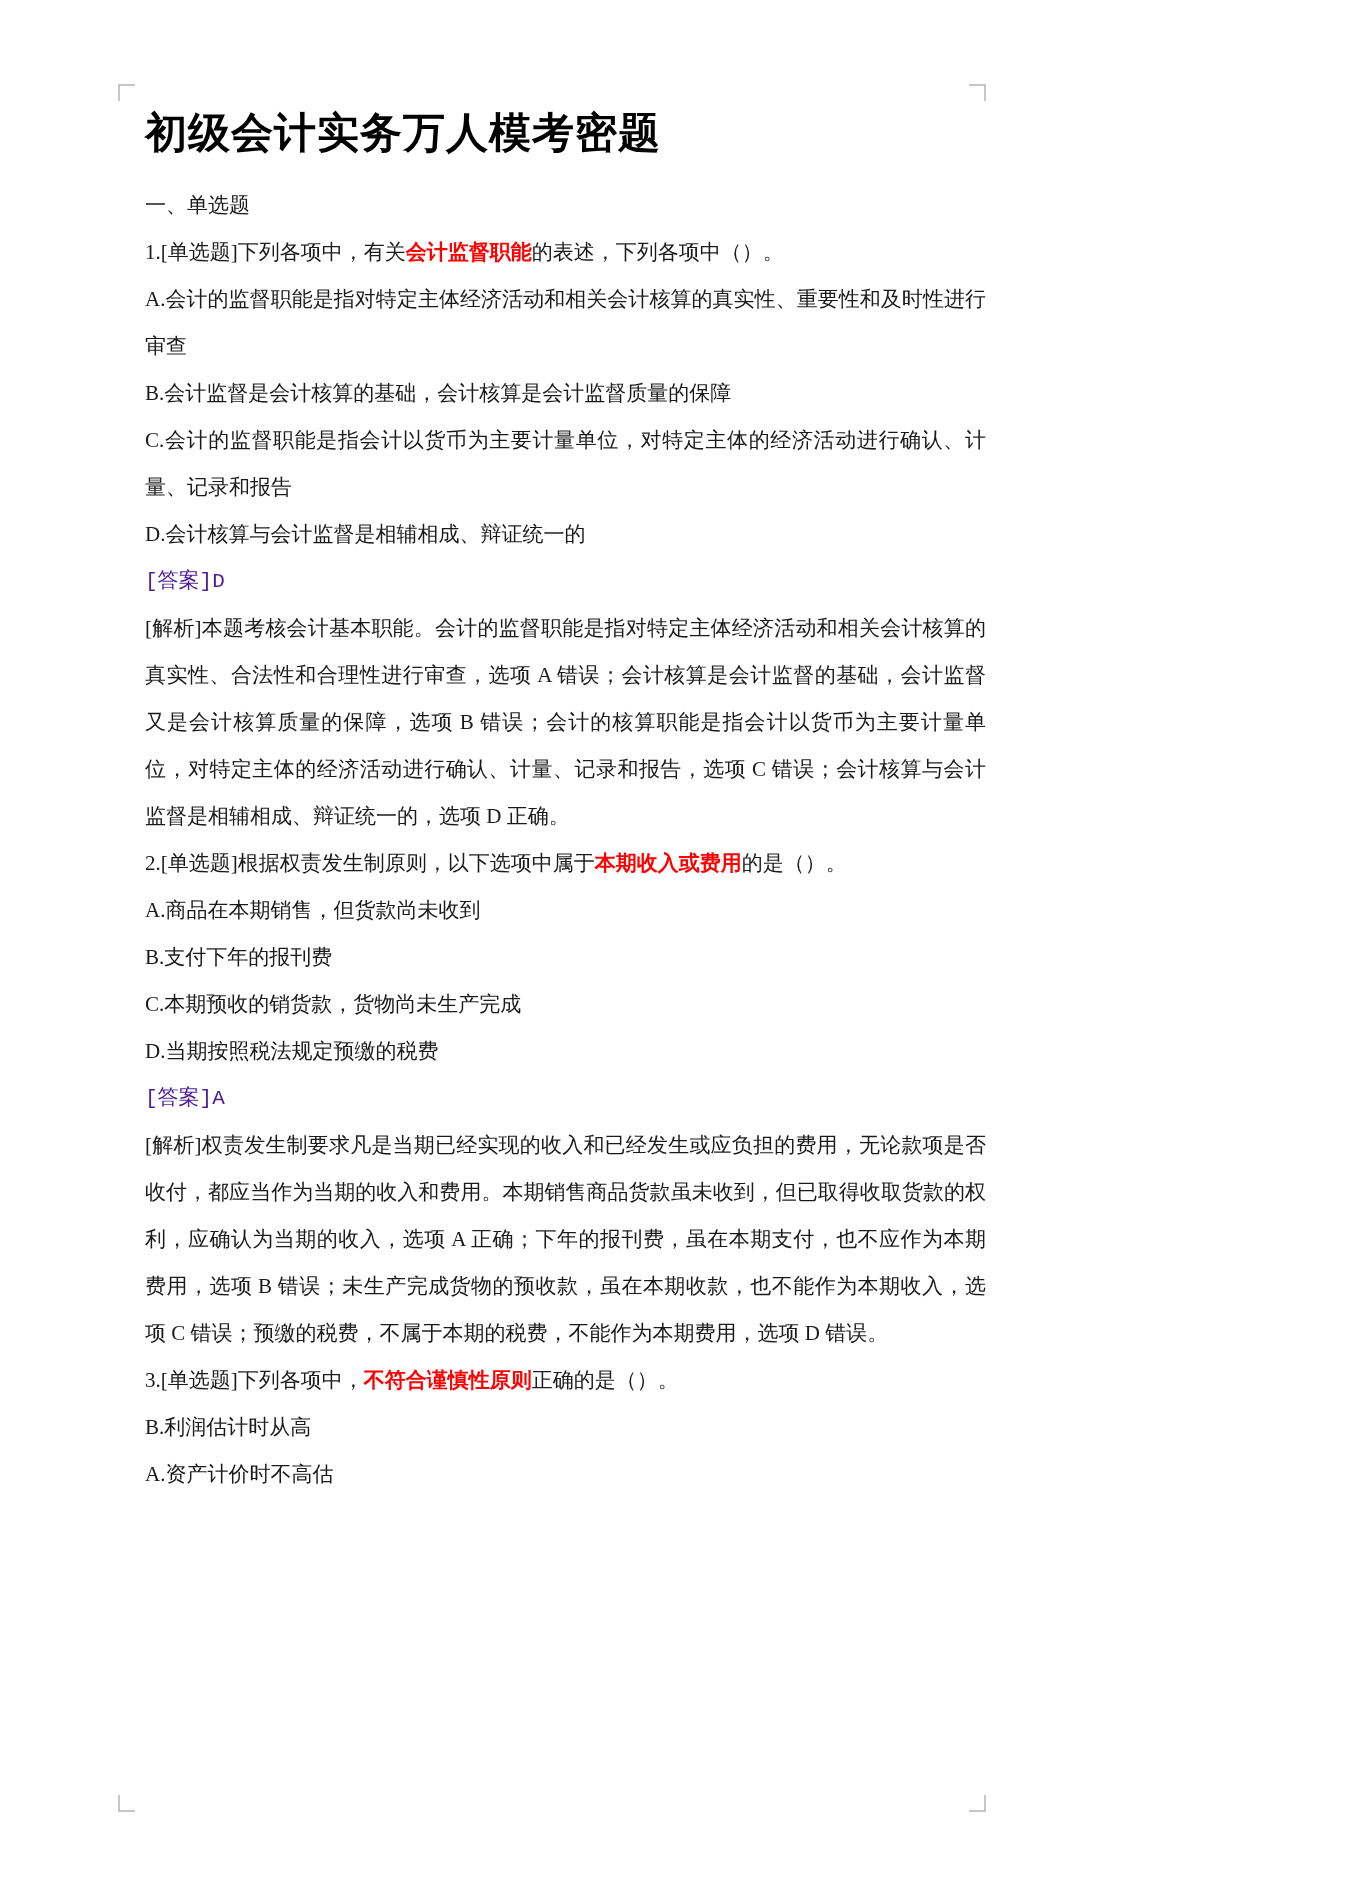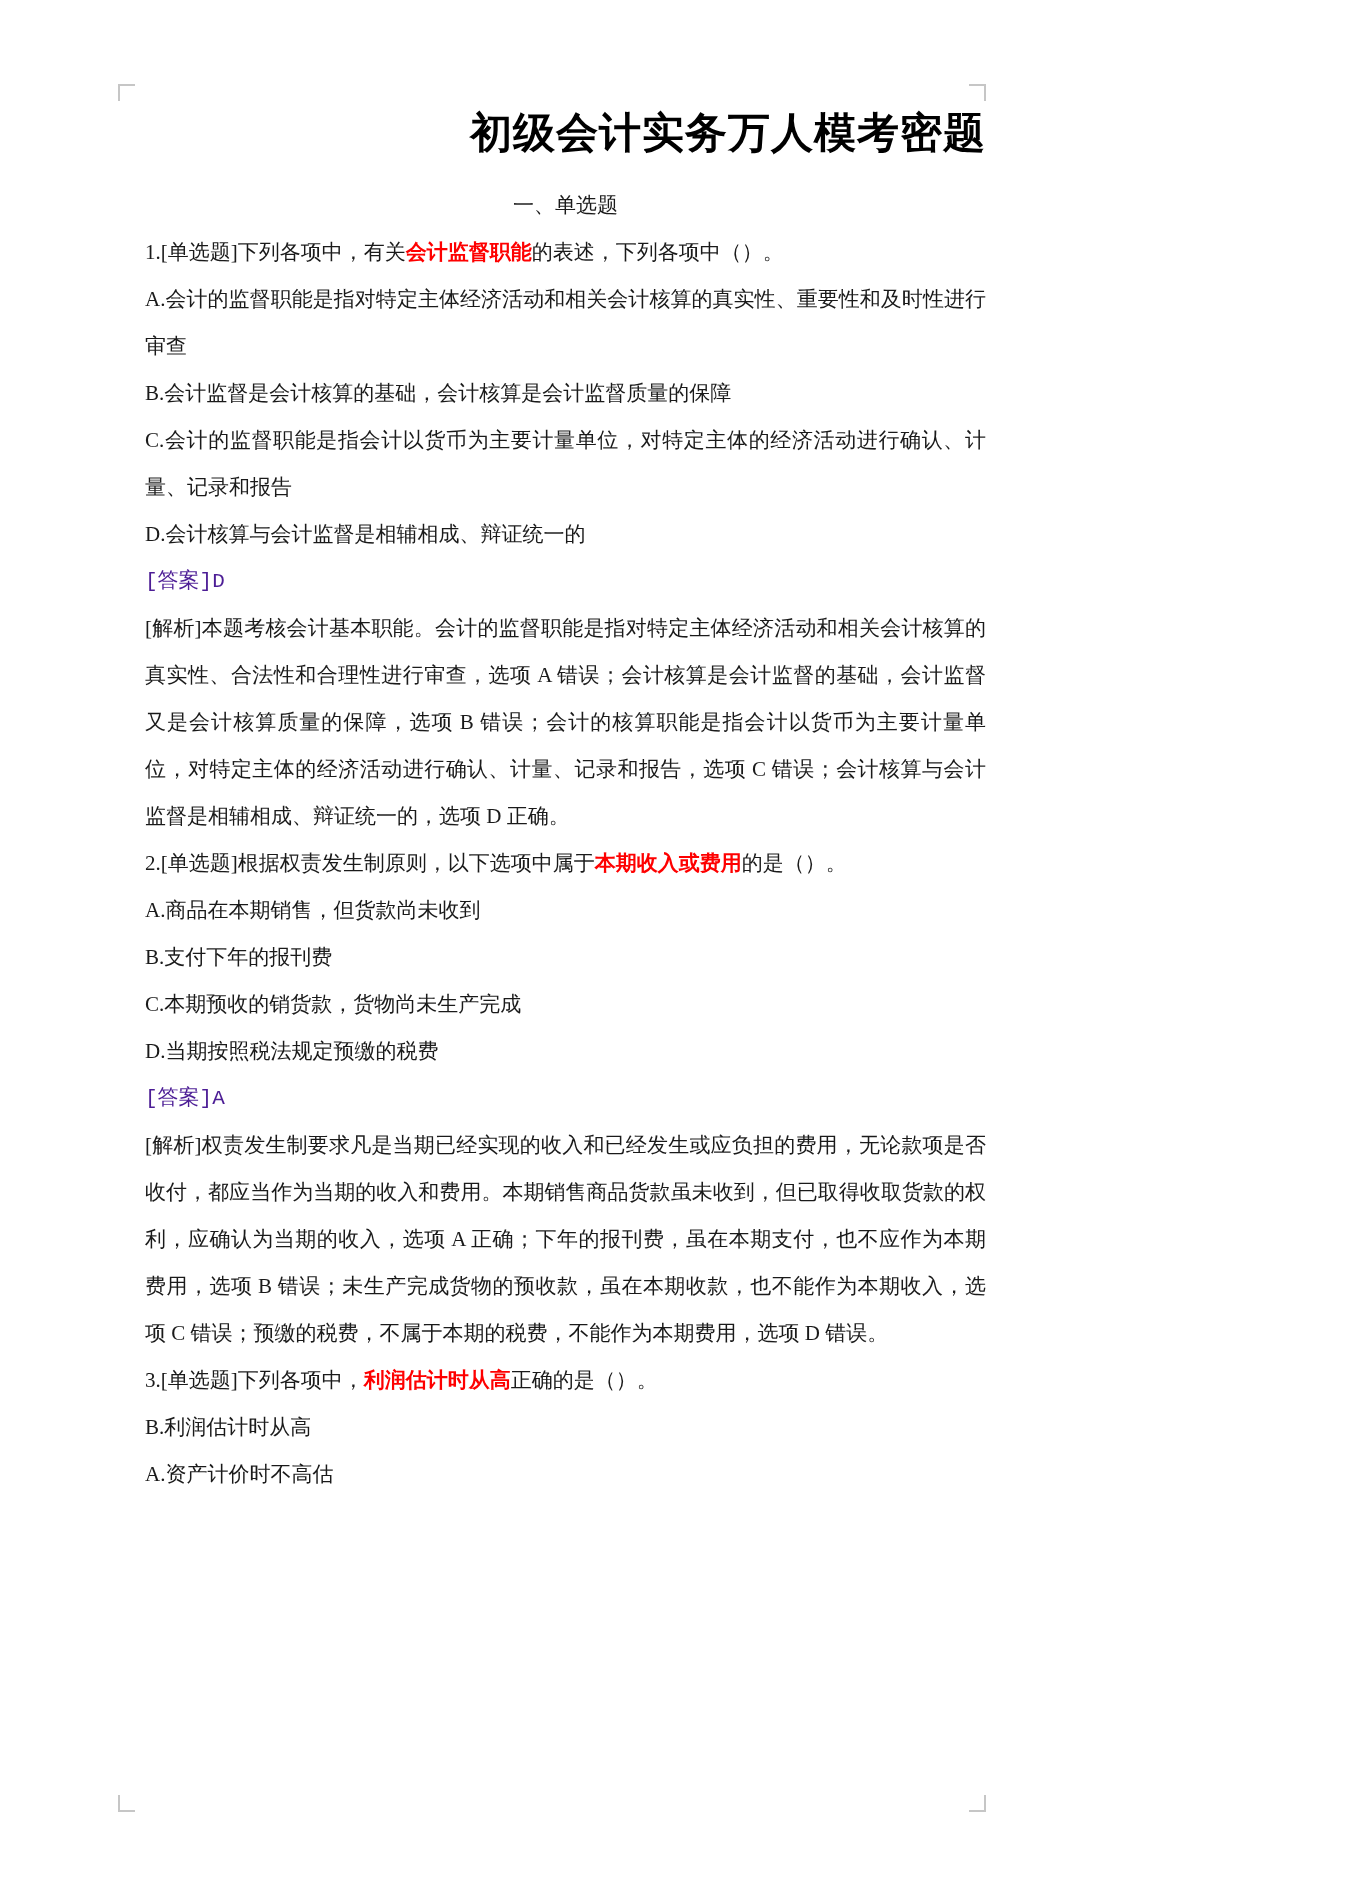--- a/index.html
+++ b/index.html
@@ -15,33 +15,33 @@
   .content {
     position: absolute;
     left: 145px;
     top: 106px;
     width: 841px;
   }
   .doc-title {
     font-size: 42px;
     font-weight: 700;
     color: #000000;
-    text-align: right;
+    text-align: left;
     line-height: 54px;
     margin-bottom: 22px;
     letter-spacing: 1px;
   }
   .line {
     font-size: 21px;
     line-height: 47px;
     text-align: justify;
     text-justify: inter-ideograph;
     color: #1a1a1a;
   }
-  .section-heading { text-align: center; }
+  .section-heading { text-align: left; }
   .answer { color: #4c1d95; font-family: Liberation Mono, monospace; }
   .hl { color: #fe0000; font-weight: 700; }
   .crop-mark {
     position: absolute;
     width: 17px;
     height: 17px;
   }
   .crop-mark.tl { left: 118px; top: 84px;  border-left: 2px solid #c6c6c6; border-top: 2px solid #c6c6c6; }
   .crop-mark.tr { left: 969px; top: 84px;  border-right: 2px solid #c6c6c6; border-top: 2px solid #c6c6c6; }
   .crop-mark.bl { left: 118px; top: 1795px; border-left: 2px solid #c6c6c6; border-bottom: 2px solid #c6c6c6; }
@@ -75,18 +75,18 @@
     <p class="line stem"><span>2.[单选题]根据权责发生制原则，以下选项中属于</span><span class="hl">本期收入或费用</span><span>的是（）。</span></p>
     <p class="line option">A.商品在本期销售，但货款尚未收到</p>
     <p class="line option">B.支付下年的报刊费</p>
     <p class="line option">C.本期预收的销货款，货物尚未生产完成</p>
     <p class="line option">D.当期按照税法规定预缴的税费</p>
     <p class="line answer">[答案]A</p>
     <p class="line analysis">[解析]权责发生制要求凡是当期已经实现的收入和已经发生或应负担的费用，无论款项是否收付，都应当作为当期的收入和费用。本期销售商品货款虽未收到，但已取得收取货款的权利，应确认为当期的收入，选项 A 正确；下年的报刊费，虽在本期支付，也不应作为本期费用，选项 B 错误；未生产完成货物的预收款，虽在本期收款，也不能作为本期收入，选项 C 错误；预缴的税费，不属于本期的税费，不能作为本期费用，选项 D 错误。</p>
   </section>
 
   <section>
-    <p class="line stem"><span>3.[单选题]下列各项中，</span><span class="hl">利润估计时从高</span><span>正确的是（）。</span></p>
+    <p class="line stem"><span>3.[单选题]下列各项中，</span><span class="hl">不符合谨慎性原则</span><span>正确的是（）。</span></p>
     <p class="line option">B.利润估计时从高</p>
     <p class="line option">A.资产计价时不高估</p>
   </section>
 
 </div>
 
 </body></html>

